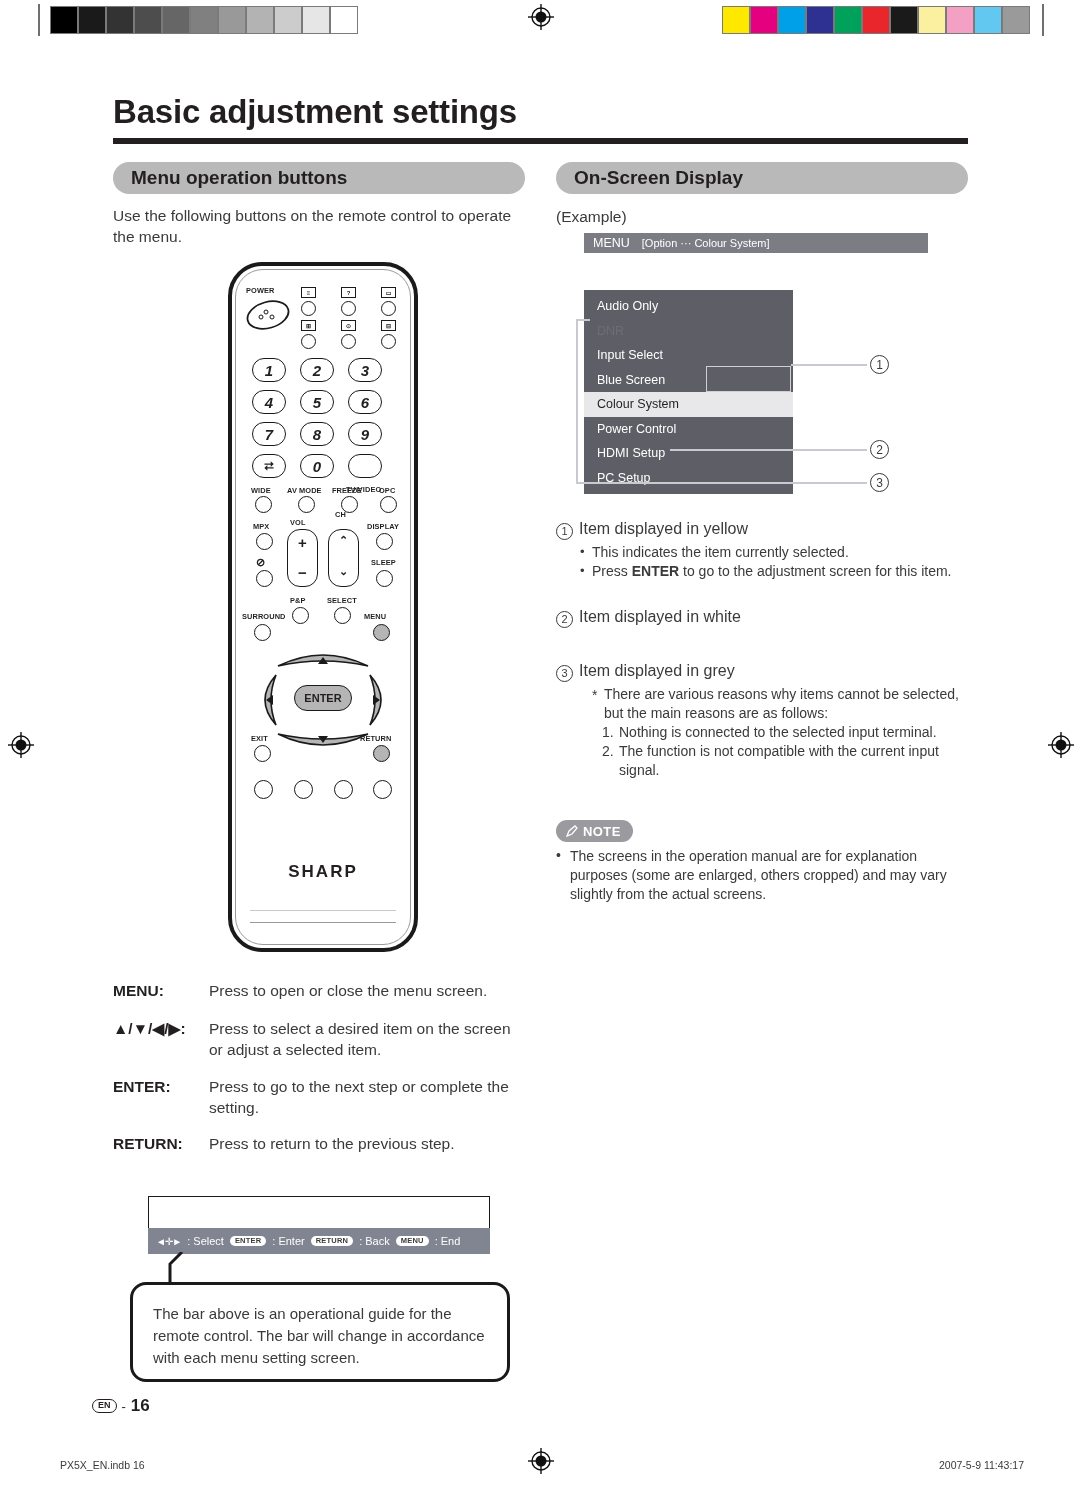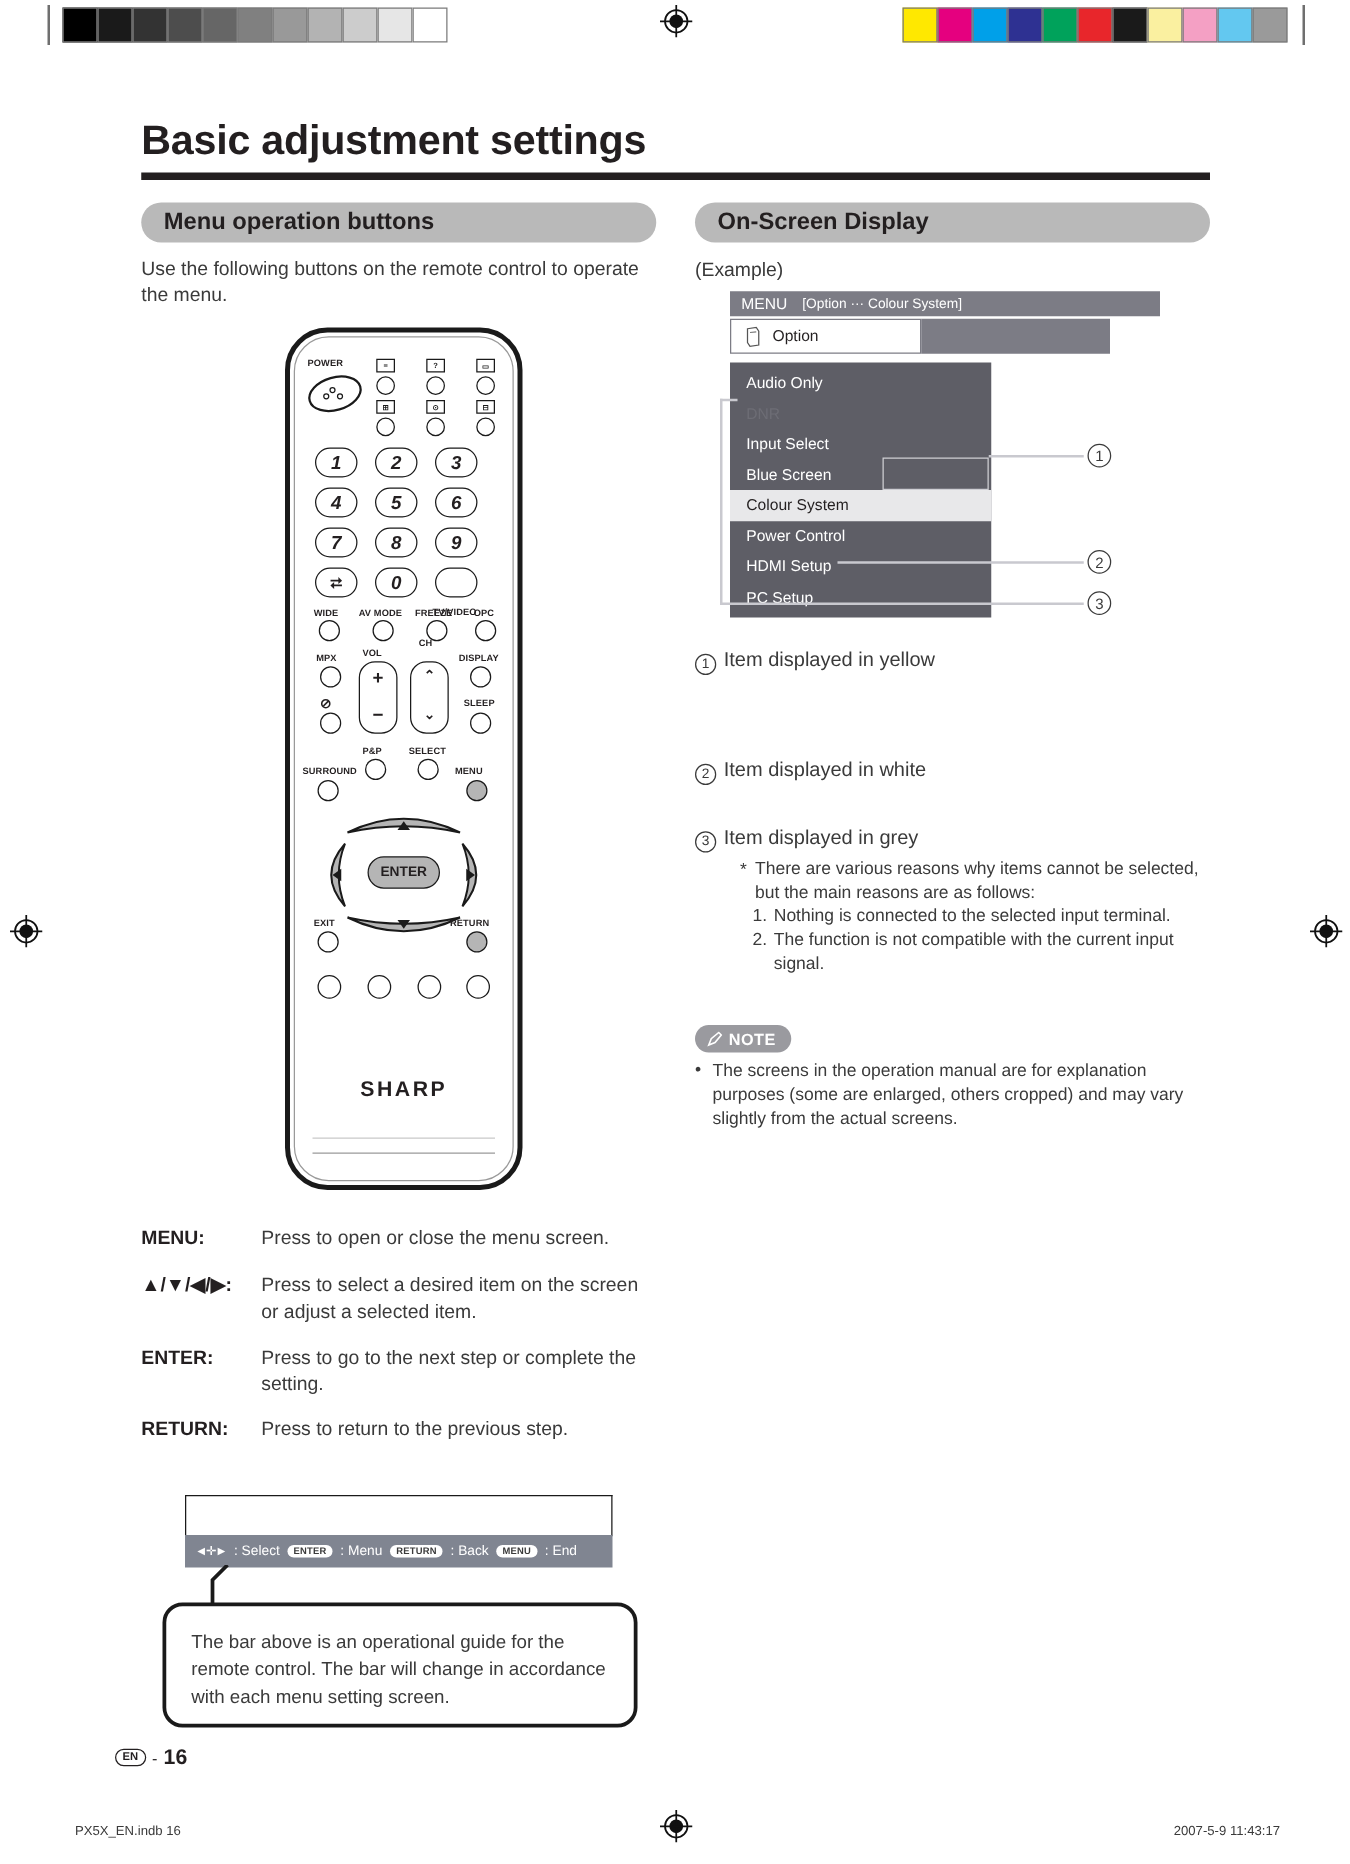--- a/index.html
+++ b/index.html
@@ -383,21 +383,21 @@
   <span class="k" style="left:0;top:0;">RETURN:</span>
   <span class="d" style="left:96px;top:0;width:320px;">Press to return to the previous step.</span>
 </div>
 
 <div class="guidefig">
   <div class="screen"></div>
   <div class="guidebar">
     <span style="font-size:10px;letter-spacing:-1px;">◄✛►</span>
     <span>: Select</span>
     <span class="gkey">ENTER</span>
-    <span>: Menu</span>
+    <span>: Enter</span>
     <span class="gkey">RETURN</span>
     <span>: Back</span>
     <span class="gkey">MENU</span>
     <span>: End</span>
   </div>
 </div>
 <svg style="position:absolute;left:162px;top:1252px;" width="40" height="40" viewBox="0 0 40 40">
   <path d="M8 38 L8 12 L20 0" fill="none" stroke="#1a1a1a" stroke-width="3"></path>
 </svg>
 
@@ -406,30 +406,20 @@
 <div class="pill" style="left:556px;top:162px;width:412px;">
   <span>On-Screen Display</span>
 </div>
 
 <div class="body-text" style="left:556px;top:206px;">(Example)</div>
 
 <div class="osd">
   <div class="osd-title">
     <span>MENU</span>
     <span style="font-size:11px;">[Option ··· Colour System]</span>
-  </div>
-  <div class="osd-tabrow">
-    <div class="osd-tab-active">
-      <svg width="13" height="17" viewBox="0 0 13 17">
-        <path d="M2 2 L9 1 L11 4 L11 15 L4 16 L2 13 Z" fill="#fff" stroke="#555" stroke-width="1"></path>
-        <path d="M4 5 L9 4.5" stroke="#777" stroke-width="1"></path>
-      </svg>
-      <span>Option</span>
-    </div>
-    <div class="osd-tab-blank"></div>
   </div>
 
   <div class="osd-list" id="osdList">
       <div class="osd-item">Audio Only</div>
       <div class="osd-item disabled">DNR</div>
       <div class="osd-item">Input Select</div>
       <div class="osd-item">Blue Screen</div>
       <div class="osd-item selected">Colour System</div>
       <div class="osd-item">Power Control</div>
       <div class="osd-item">HDMI Setup</div>
@@ -447,20 +437,24 @@
   <div class="lead" style="left:-8px;top:86px;width:14px;"></div>
   <div class="lead" style="left:-8px;top:249px;width:291px;"></div>
   <div class="cnum" style="left:286px;top:240px;">3</div>
 </div>
 
 <div class="explain" style="top:520px;">
   <div class="ex-head">
     <span class="ex-circ">1</span>
     <span>Item displayed in yellow</span>
   </div>
+  <ul class="ex-bullets">
+    <li>This indicates the item currently selected.</li>
+    <li>Press <b>ENTER</b> to go to the adjustment screen for this item.</li>
+  </ul>
 </div>
 
 <div class="explain" style="top:608px;">
   <div class="ex-head">
     <span class="ex-circ">2</span>
     <span>Item displayed in white</span>
   </div>
 </div>
 
 <div class="explain" style="top:662px;">

